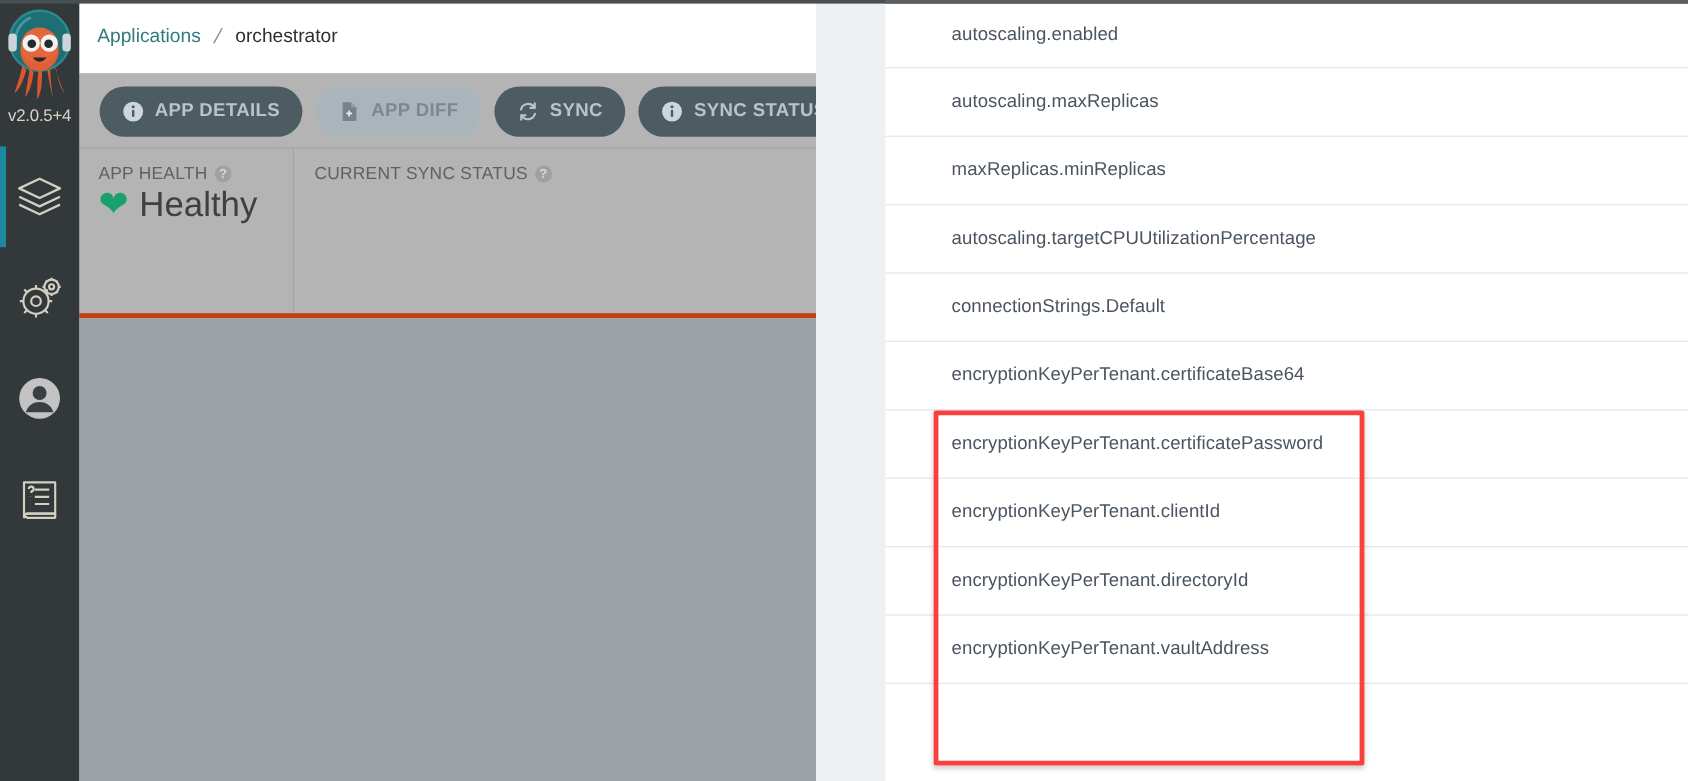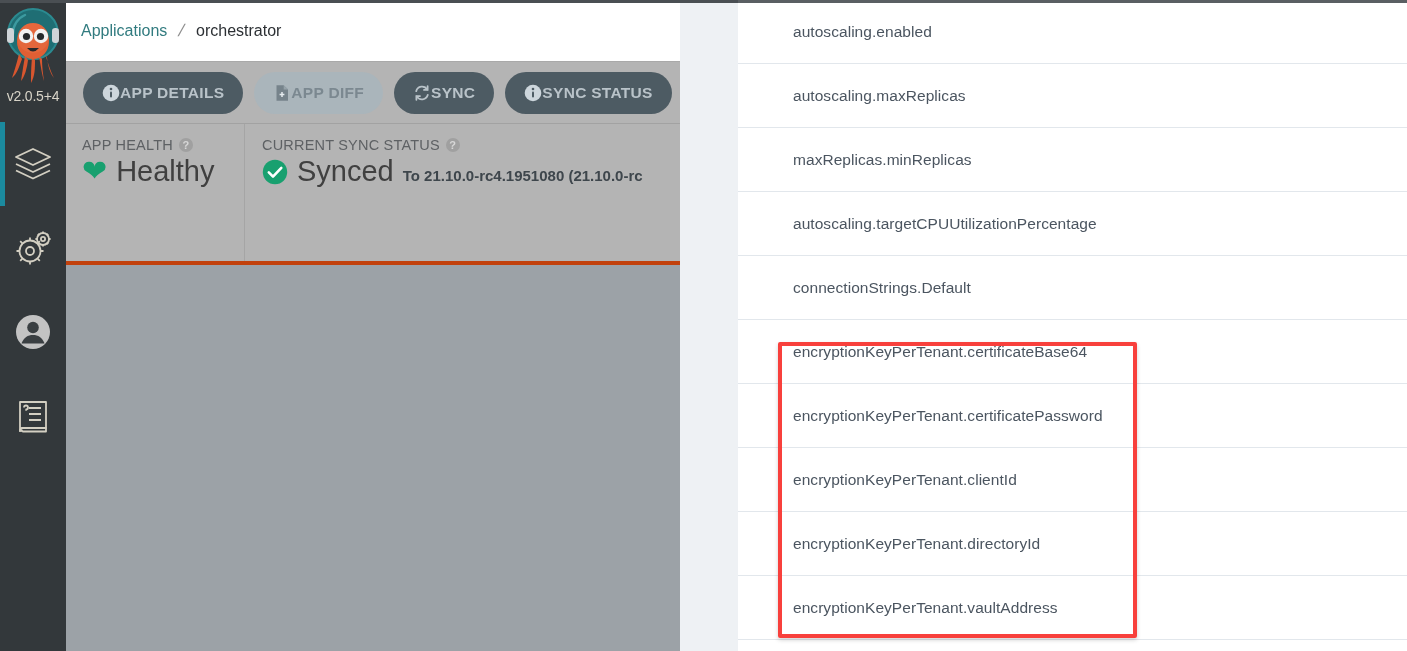--- a/index.html
+++ b/index.html
@@ -107,20 +107,21 @@
     border-bottom: 1px solid #a2a2a2;
     overflow: hidden;
   }
   .tb-btn {
     height: 42px;
     border-radius: 21px;
     background: #4d5b63;
     color: #b9c3c9;
     display: flex;
     align-items: center;
+    gap: 9px;
     padding: 4px 19px;
     font-size: 15.5px;
     font-weight: bold;
     letter-spacing: 0.3px;
     white-space: nowrap;
     flex: 0 0 auto;
   }
   .tb-btn.muted {
     background: #aab5bb;
     color: #7b8890;
@@ -196,21 +197,21 @@
     width: 669px; height: 651px;
     background: #ffffff;
     z-index: 20;
     overflow: hidden;
   }
   .panel-inner {
     position: relative;
     padding: 0 0 0 0;
   }
   .param-row {
-    height: 64px;
+    height: 57px;
     display: flex;
     align-items: center;
     padding-left: 55px;
     border-bottom: 1px solid #e2e7ec;
     font-size: 15.5px;
     color: #4b5560;
     letter-spacing: 0.05px;
     white-space: nowrap;
   }
   .param-row:first-child { border-top: 1px solid #e2e7ec; }
@@ -397,30 +398,20 @@
           <span class="heart-icon">❤</span>
           <span class="status-main">Healthy</span>
         </div>
       </div>
 
       <div class="status-cell sync">
         <div class="status-caption">
           <span>CURRENT SYNC STATUS</span>
           <span class="help-dot">?</span>
         </div>
-        <div class="status-value-row">
-          <span style="position:relative;top:4px;">
-            <svg width="26" height="26" viewBox="0 0 26 26">
-                <circle cx="13" cy="13" r="12.2" fill="#18a06f"></circle>
-                <path d="M6.8 13.4 L11 17.6 L19.3 8.9" fill="none" stroke="#ffffff" stroke-width="2.6" stroke-linecap="round" stroke-linejoin="round"></path>
-              </svg>
-          </span>
-          <span class="status-main">Synced</span>
-          <span class="status-sub">To 21.10.0-rc4.1951080 (21.10.0-rc</span>
-        </div>
       </div>
     </div>
   </div>
 
   <div class="dim-strip"></div>
 
   <div class="panel">
     <div class="panel-inner">
       <div class="param-row">
           <span>autoscaling.enabled</span>

